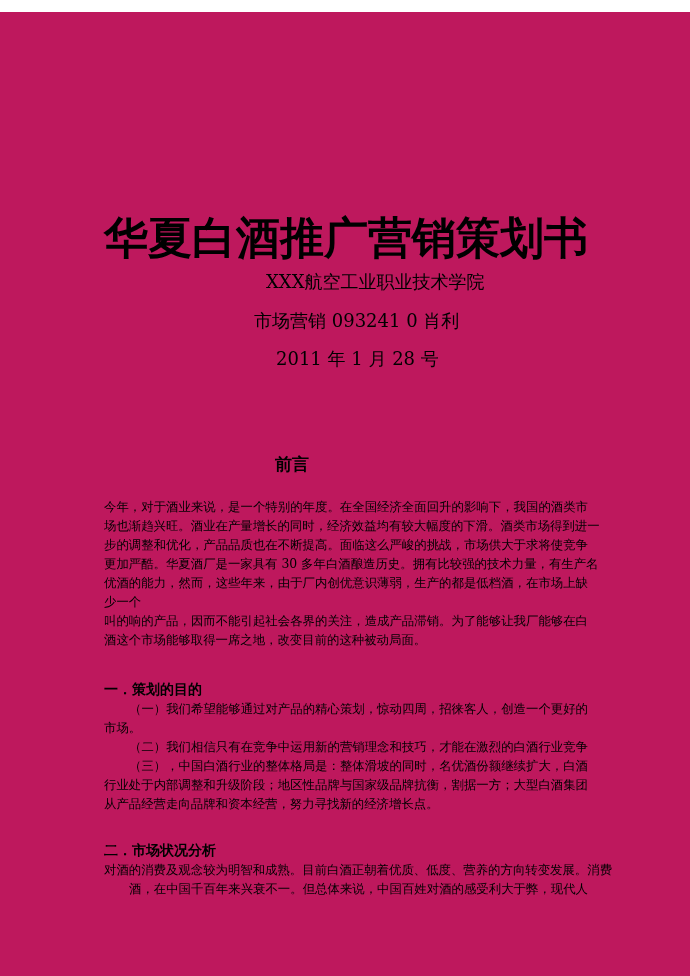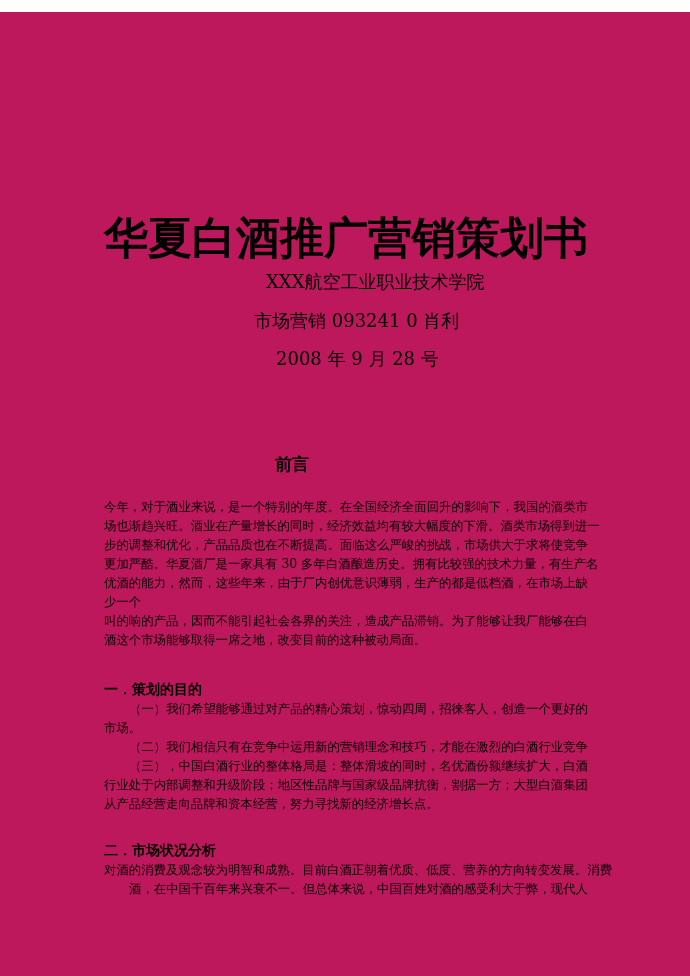--- a/index.html
+++ b/index.html
@@ -37,21 +37,21 @@
     .indent { padding-left: 25px; }
   </style>
 </head>
 <body>
 
 <div class="page">
 
   <div class="title">华夏白酒推广营销策划书</div>
   <div class="sub school">XXX航空工业职业技术学院</div>
   <div class="sub author">市场营销 093241 0 肖利</div>
-  <div class="sub date">2008 年 9 月 28 号</div>
+  <div class="sub date">2011 年 1 月 28 号</div>
 
   <div class="preface-title">前言</div>
 
   <div class="body intro">
     <span class="line">今年，对于酒业来说，是一个特别的年度。在全国经济全面回升的影响下，我国的酒类市</span>
     <span class="line">场也渐趋兴旺。酒业在产量增长的同时，经济效益均有较大幅度的下滑。酒类市场得到进一</span>
     <span class="line">步的调整和优化，产品品质也在不断提高。面临这么严峻的挑战，市场供大于求将使竞争</span>
     <span class="line">更加严酷。华夏酒厂是一家具有 30 多年白酒酿造历史。拥有比较强的技术力量，有生产名</span>
     <span class="line">优酒的能力，然而，这些年来，由于厂内创优意识薄弱，生产的都是低档酒，在市场上缺</span>
     <span class="line last">少一个</span>

